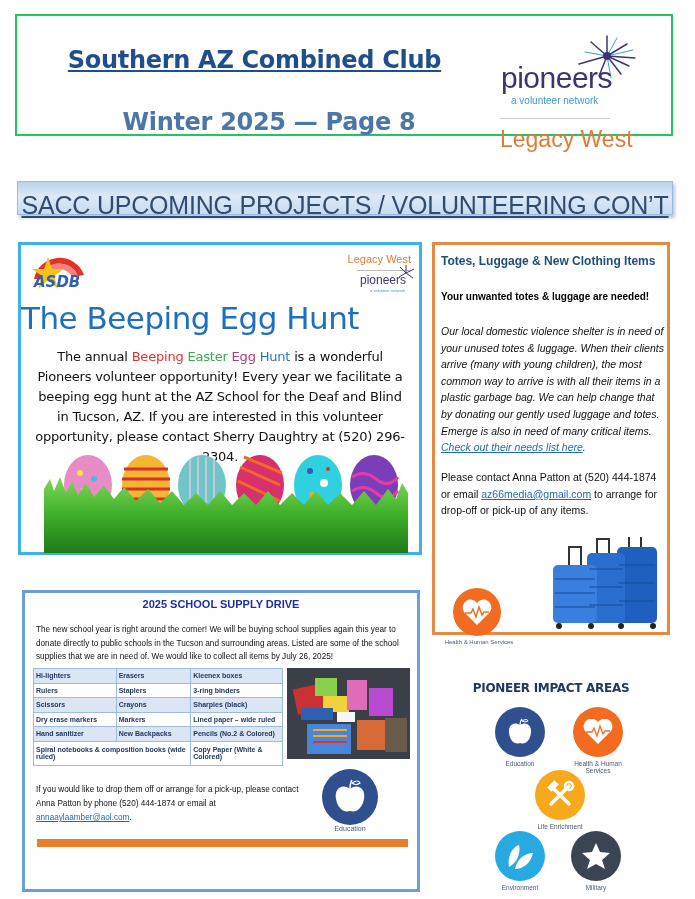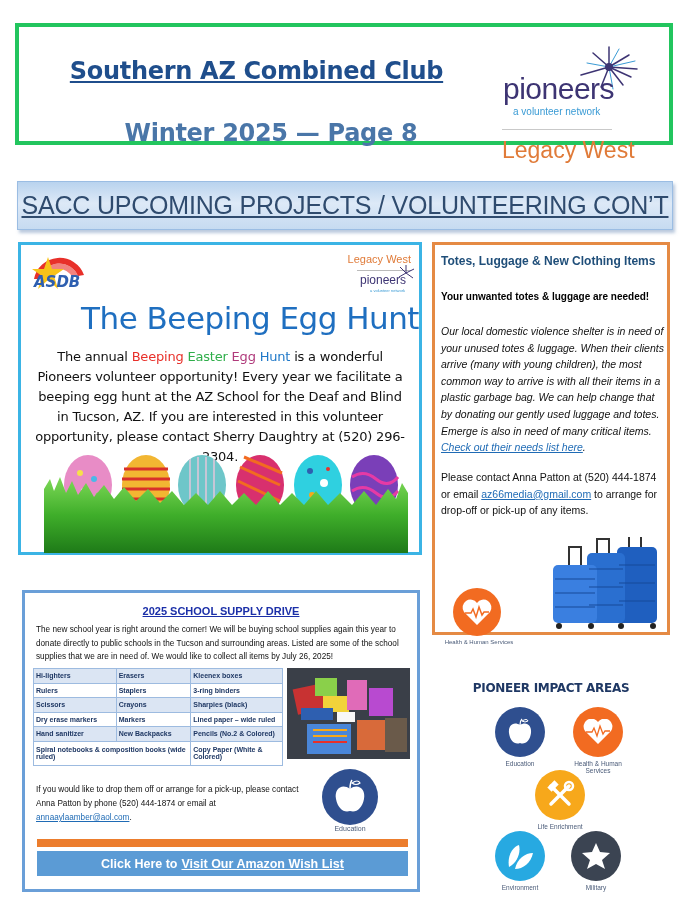--- a/index.html
+++ b/index.html
@@ -1,22 +1,22 @@
 <!DOCTYPE html>
 <html><head>
 <meta charset="utf-8">
 <style>
   * { box-sizing: border-box; margin: 0; padding: 0; }
   html, body { width: 695px; height: 899px; background: #ffffff; overflow: hidden; }
   body { position: relative; font-family: "Liberation Sans", sans-serif; color: #111; }
 
   
   .header-box {
-    position: absolute; left: 15px; top: 23px; width: 658px; height: 122px;
-    border: 4px solid #22c55e; background: #fff;
+    position: absolute; left: 15px; top: 14px; width: 658px; height: 122px;
+    border: 2px solid #22c55e; background: #fff;
   }
   .club-title {
     position: absolute; left: 0; width: 475px; top: 30px; text-align: center;
     font-family: "DejaVu Sans", sans-serif; font-weight: bold; font-size: 24px;
     color: #1f4e8c; text-decoration: underline; letter-spacing: -0.3px;
   }
   .issue-title {
     position: absolute; left: 0; width: 475px; top: 92px; text-align: center;
     font-family: "DejaVu Sans", sans-serif; font-weight: bold; font-size: 24px;
     color: #4a76a8; letter-spacing: -0.3px; padding-left: 29px;
@@ -33,21 +33,21 @@
   .logo-divider {
     position: absolute; left: 483px; top: 102px; width: 110px; height: 1px; background: #c9c9c9;
   }
   .logo-legacy {
     position: absolute; left: 483px; top: 110px; font-size: 23px; color: #e07b39;
     font-family: "Liberation Sans", sans-serif;
   }
 
   
   .section-banner {
-    position: absolute; left: 17px; top: 181px; width: 656px; height: 49px;
+    position: absolute; left: 17px; top: 181px; width: 656px; height: 34px;
     background: linear-gradient(to bottom, #b9d3ee 0%, #dde9f7 45%, #c6dbf1 100%);
     border: 1px solid #9bbde3; box-shadow: 2px 3px 3px rgba(120,150,190,0.5);
   }
   .section-banner-text {
     position: absolute; left: 0; right: 0; top: 9px; text-align: center;
     font-family: "Liberation Sans", sans-serif; font-size: 25px; color: #2f4b6e;
     text-decoration: underline; letter-spacing: -0.2px;
   }
 
   
@@ -57,21 +57,21 @@
   }
   .asdb-logo { position: absolute; left: 5px; top: 4px; }
   .mini-logo-legacy {
     position: absolute; right: 8px; top: 8px; font-size: 11px; color: #e07b39;
   }
   .mini-logo-line { position: absolute; right: 8px; top: 25px; width: 54px; height: 1px; background: #bbb; }
   .mini-logo-pioneers { position: absolute; right: 13px; top: 28px; font-size: 12px; color: #3d3473; }
   .mini-logo-tag { position: absolute; right: 14px; top: 43px; font-size: 4px; color: #3a9bd5; }
   .mini-logo-star { position: absolute; right: 4px; top: 20px; }
   .egg-title {
-    position: absolute; left: 0; right: 0; top: 55px; text-align: right;
+    position: absolute; left: 0; right: 0; top: 55px; text-align: left;
     font-family: "DejaVu Sans", sans-serif; font-size: 31px; color: #1f6fc0;
     letter-spacing: -0.5px;
   }
   .egg-body {
     position: absolute; left: 10px; right: 10px; top: 102px; text-align: center;
     font-family: "DejaVu Sans", sans-serif; font-size: 13px; line-height: 20px; color: #111;
     letter-spacing: -0.2px;
   }
   .hl-red { color: #e8302a; }
   .hl-green { color: #2fae4a; }
@@ -104,22 +104,22 @@
     font-size: 6px; line-height: 7px; color: #4a5b78;
   }
   .luggage-art { position: absolute; left: 112px; top: 292px; }
 
   
   .supply-box {
     position: absolute; left: 22px; top: 590px; width: 398px; height: 302px;
     border: 3px solid #6a9fd8; background: #fff;
   }
   .supply-title {
-    position: absolute; left: 0; right: 0; top: 12px; text-align: center;
-    font-size: 11px; font-weight: bold; color: #1b2fa8; text-decoration: underline;
+    position: absolute; left: 0; right: 0; top: 5px; text-align: center;
+    font-size: 11px; font-weight: bold; color: #1b2fa8;
   }
   .supply-intro {
     position: absolute; left: 11px; top: 30px; width: 380px; font-size: 8.2px; line-height: 13.5px; color: #111;
   }
   table.supply-table {
     position: absolute; left: 8px; top: 75px; width: 250px; border-collapse: collapse;
     font-size: 7px; color: #1f3864; font-weight: bold;
   }
   table.supply-table td, table.supply-table th {
     border: 1px solid #9dbbe0; padding: 2px 2px; height: 14.5px; text-align: left; vertical-align: middle;
@@ -352,24 +352,20 @@
   </svg>
   <div class="supply-contact"><span>If you would like to drop them off or arrange for a pick-up, please contact Anna Patton by phone (520) 444-1874 or email at </span><a class="link">annaaylaamber@aol.com</a><span>.</span></div>
   <svg class="edu-icon" width="56" height="56" viewBox="0 0 56 56">
     <circle cx="28" cy="28" r="28" fill="#2f4f8f"></circle>
     <path d="M28 20 C20 14 12 20 14 30 C16 40 22 44 28 42 C34 44 40 40 42 30 C44 20 36 14 28 20 Z" fill="#fff"></path>
     <path d="M28 20 Q28 14 30 11" stroke="#fff" stroke-width="1.5" fill="none"></path>
     <path d="M30 14 Q36 10 38 14 Q34 17 30 14 Z" fill="none" stroke="#fff" stroke-width="1.2"></path>
   </svg>
   <div class="edu-label">Education</div>
   <div class="orange-bar"></div>
-  <div class="wish-button">
-    <span>Click Here to</span>
-    <span class="u">Visit Our Amazon Wish List</span>
-  </div>
 </div>
 
 <div class="impact-title">PIONEER IMPACT AREAS</div>
 
 <div class="impact-item" style="left:492px; top:707px; width:56px;">
   <div class="circle" style="background:#2f4f8f;">
     <svg width="28" height="30" viewBox="0 0 28 30">
         <path d="M14 8 C8 4 2 8 3 16 C4 24 9 28 14 26 C19 28 24 24 25 16 C26 8 20 4 14 8 Z" fill="#fff"></path>
         <path d="M14 8 Q14 4 16 2" stroke="#fff" stroke-width="1.3" fill="none"></path>
         <path d="M16 4 Q21 1 22 4 Q19 6 16 4 Z" fill="none" stroke="#fff" stroke-width="1"></path>

